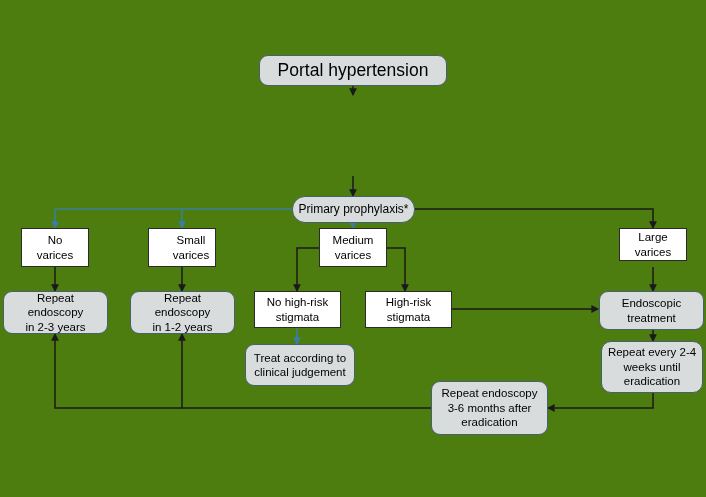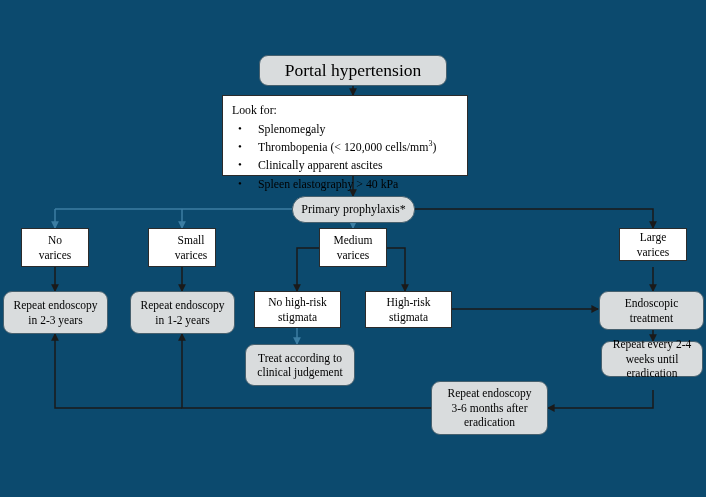--- a/index.html
+++ b/index.html
@@ -8,23 +8,22 @@
     background: #ffffff;
   }
   body {
     font-family: "Liberation Sans", sans-serif;
     -webkit-font-smoothing: antialiased;
   }
   #canvas {
     position: relative;
     width: 706px;
     height: 497px;
-    background: #0c4a6e;
+    background: #4d7c0f;
     overflow: hidden;
-    font-family: Liberation Serif, serif;
   }
   svg.edges {
     position: absolute;
     left: 0;
     top: 0;
     width: 706px;
     height: 497px;
     pointer-events: none;
   }
   .node {
@@ -151,29 +150,20 @@
       <path d="M 353 223 L 353 228" marker-end="url(#arrowB)"></path>
 
       <path d="M 297 328 L 297 344" marker-end="url(#arrowB)"></path>
     </g>
   </svg>
 
   <div class="node proc title-node" style="left:259px; top:55px; width:188px; height:31px;">
     <span class="lbl">Portal hypertension</span>
   </div>
 
-  <div class="panel" style="left:222px; top:95px; width:246px; height:81px;">
-    <div class="hdr">Look for:</div>
-    <ul>
-      <li>Splenomegaly</li>
-      <li><span>Thrombopenia (&lt; 120,000 cells/mm</span><sup>3</sup><span>)</span></li>
-      <li>Clinically apparent ascites</li>
-      <li>Spleen elastography &gt; 40 kPa</li>
-    </ul>
-  </div>
 
   <div class="node proc md" style="left:292px; top:196px; width:123px; height:27px;">
     <span class="lbl">Primary prophylaxis*</span>
   </div>
 
   <div class="node rect sm" style="left:21px; top:228px; width:68px; height:39px;">
     <span class="lbl">No
 varices</span>
   </div>
 
@@ -215,21 +205,21 @@
   <div class="node proc sm" style="left:245px; top:344px; width:110px; height:42px;">
     <span class="lbl">Treat according to
 clinical judgement</span>
   </div>
 
   <div class="node proc sm" style="left:599px; top:291px; width:105px; height:39px;">
     <span class="lbl">Endoscopic
 treatment</span>
   </div>
 
-  <div class="node proc sm" style="left:601px; top:341px; width:102px; height:36px;">
+  <div class="node proc sm" style="left:601px; top:341px; width:102px; height:52px;border-radius:10px;">
     <span class="lbl">Repeat every 2-4
 weeks until
 eradication</span>
   </div>
 
   <div class="node proc sm" style="left:431px; top:381px; width:117px; height:54px;">
     <span class="lbl">Repeat endoscopy
 3-6 months after
 eradication</span>
   </div>

